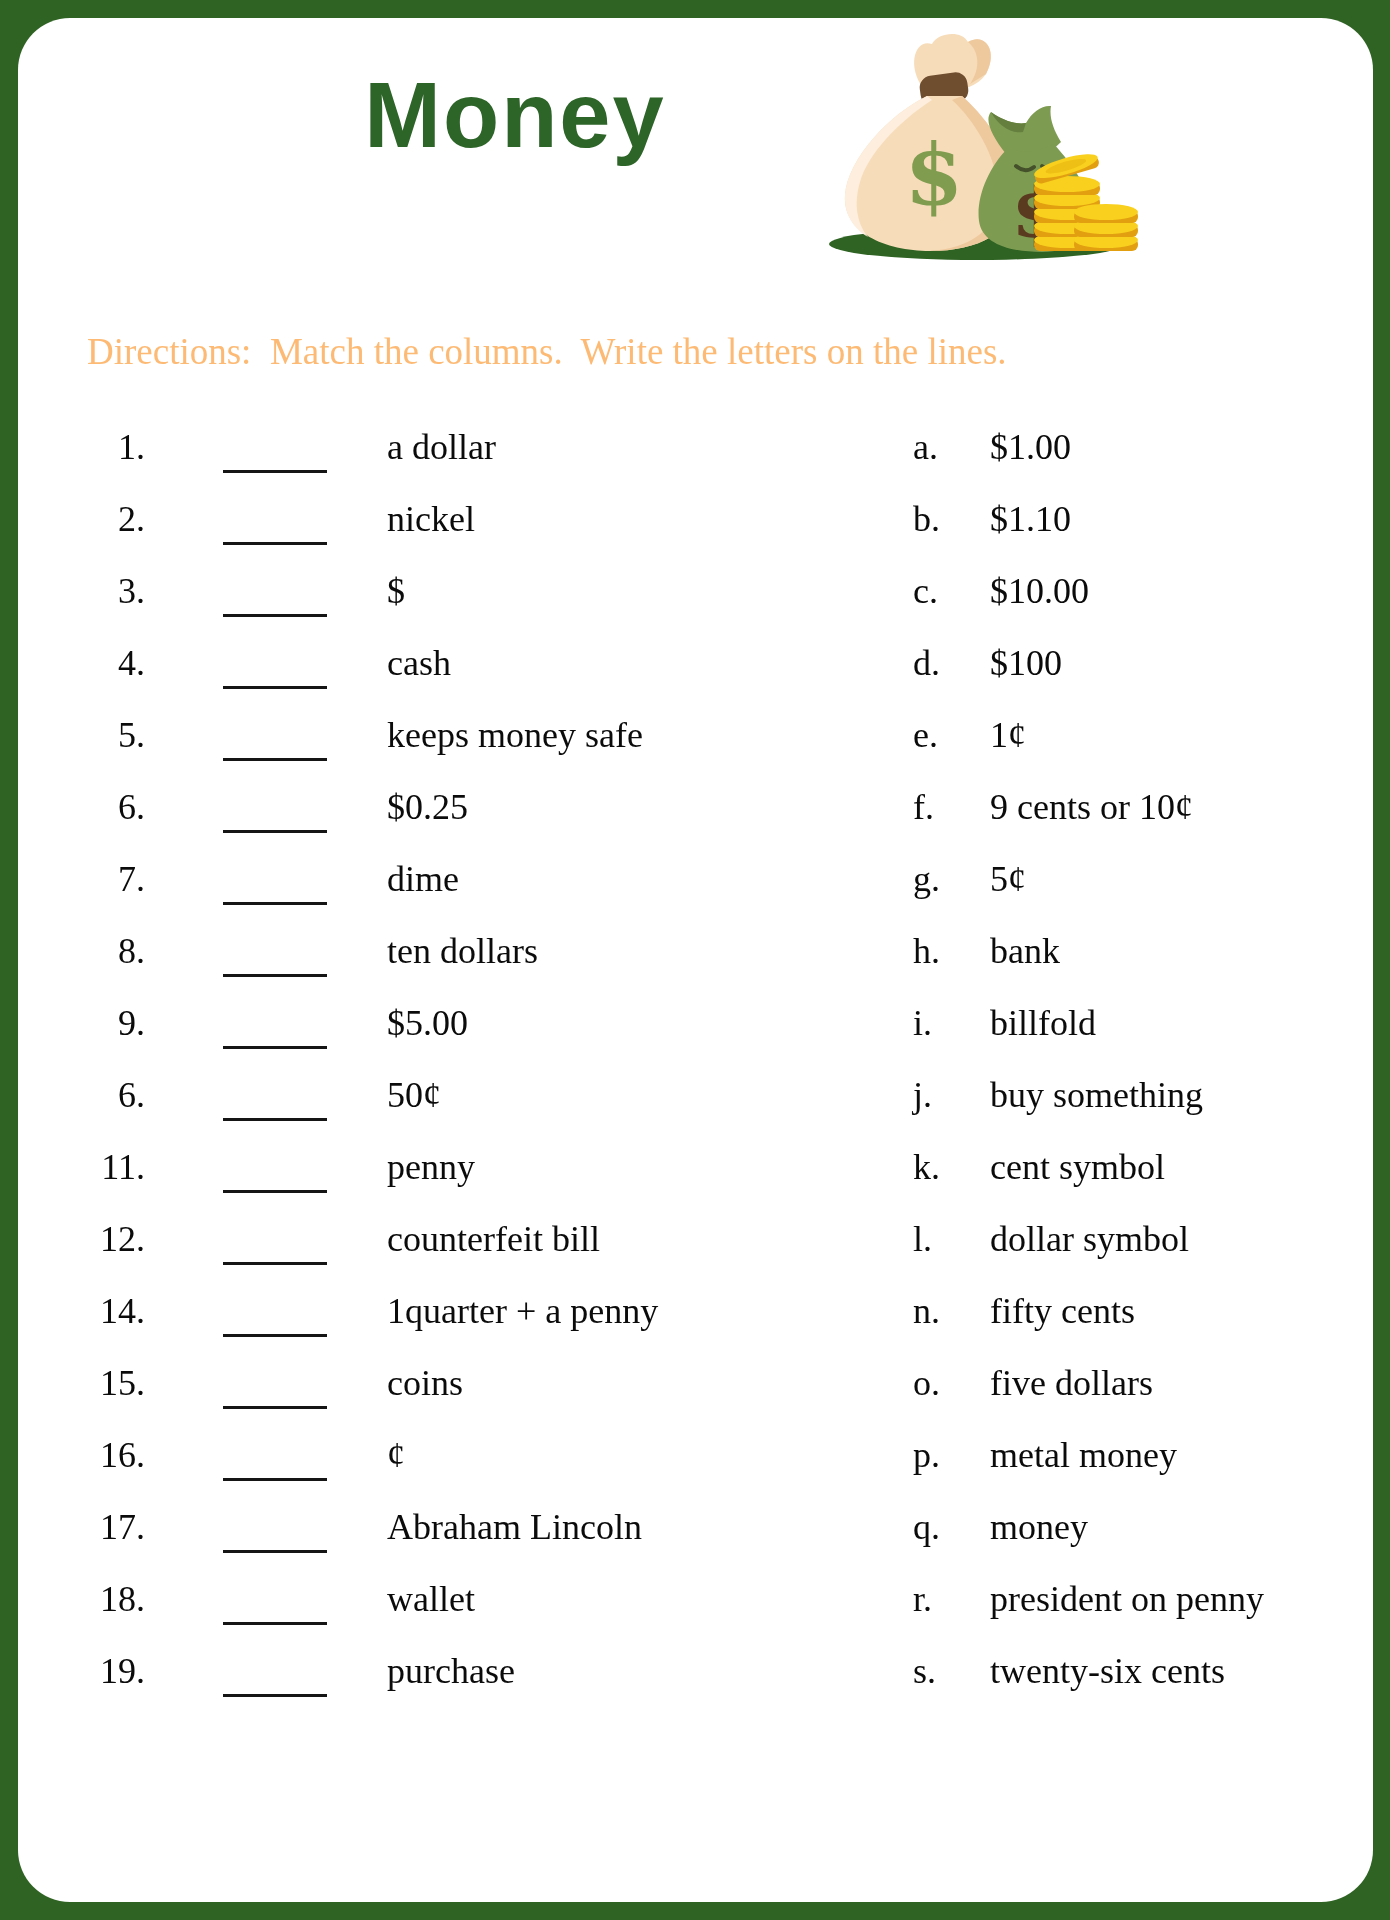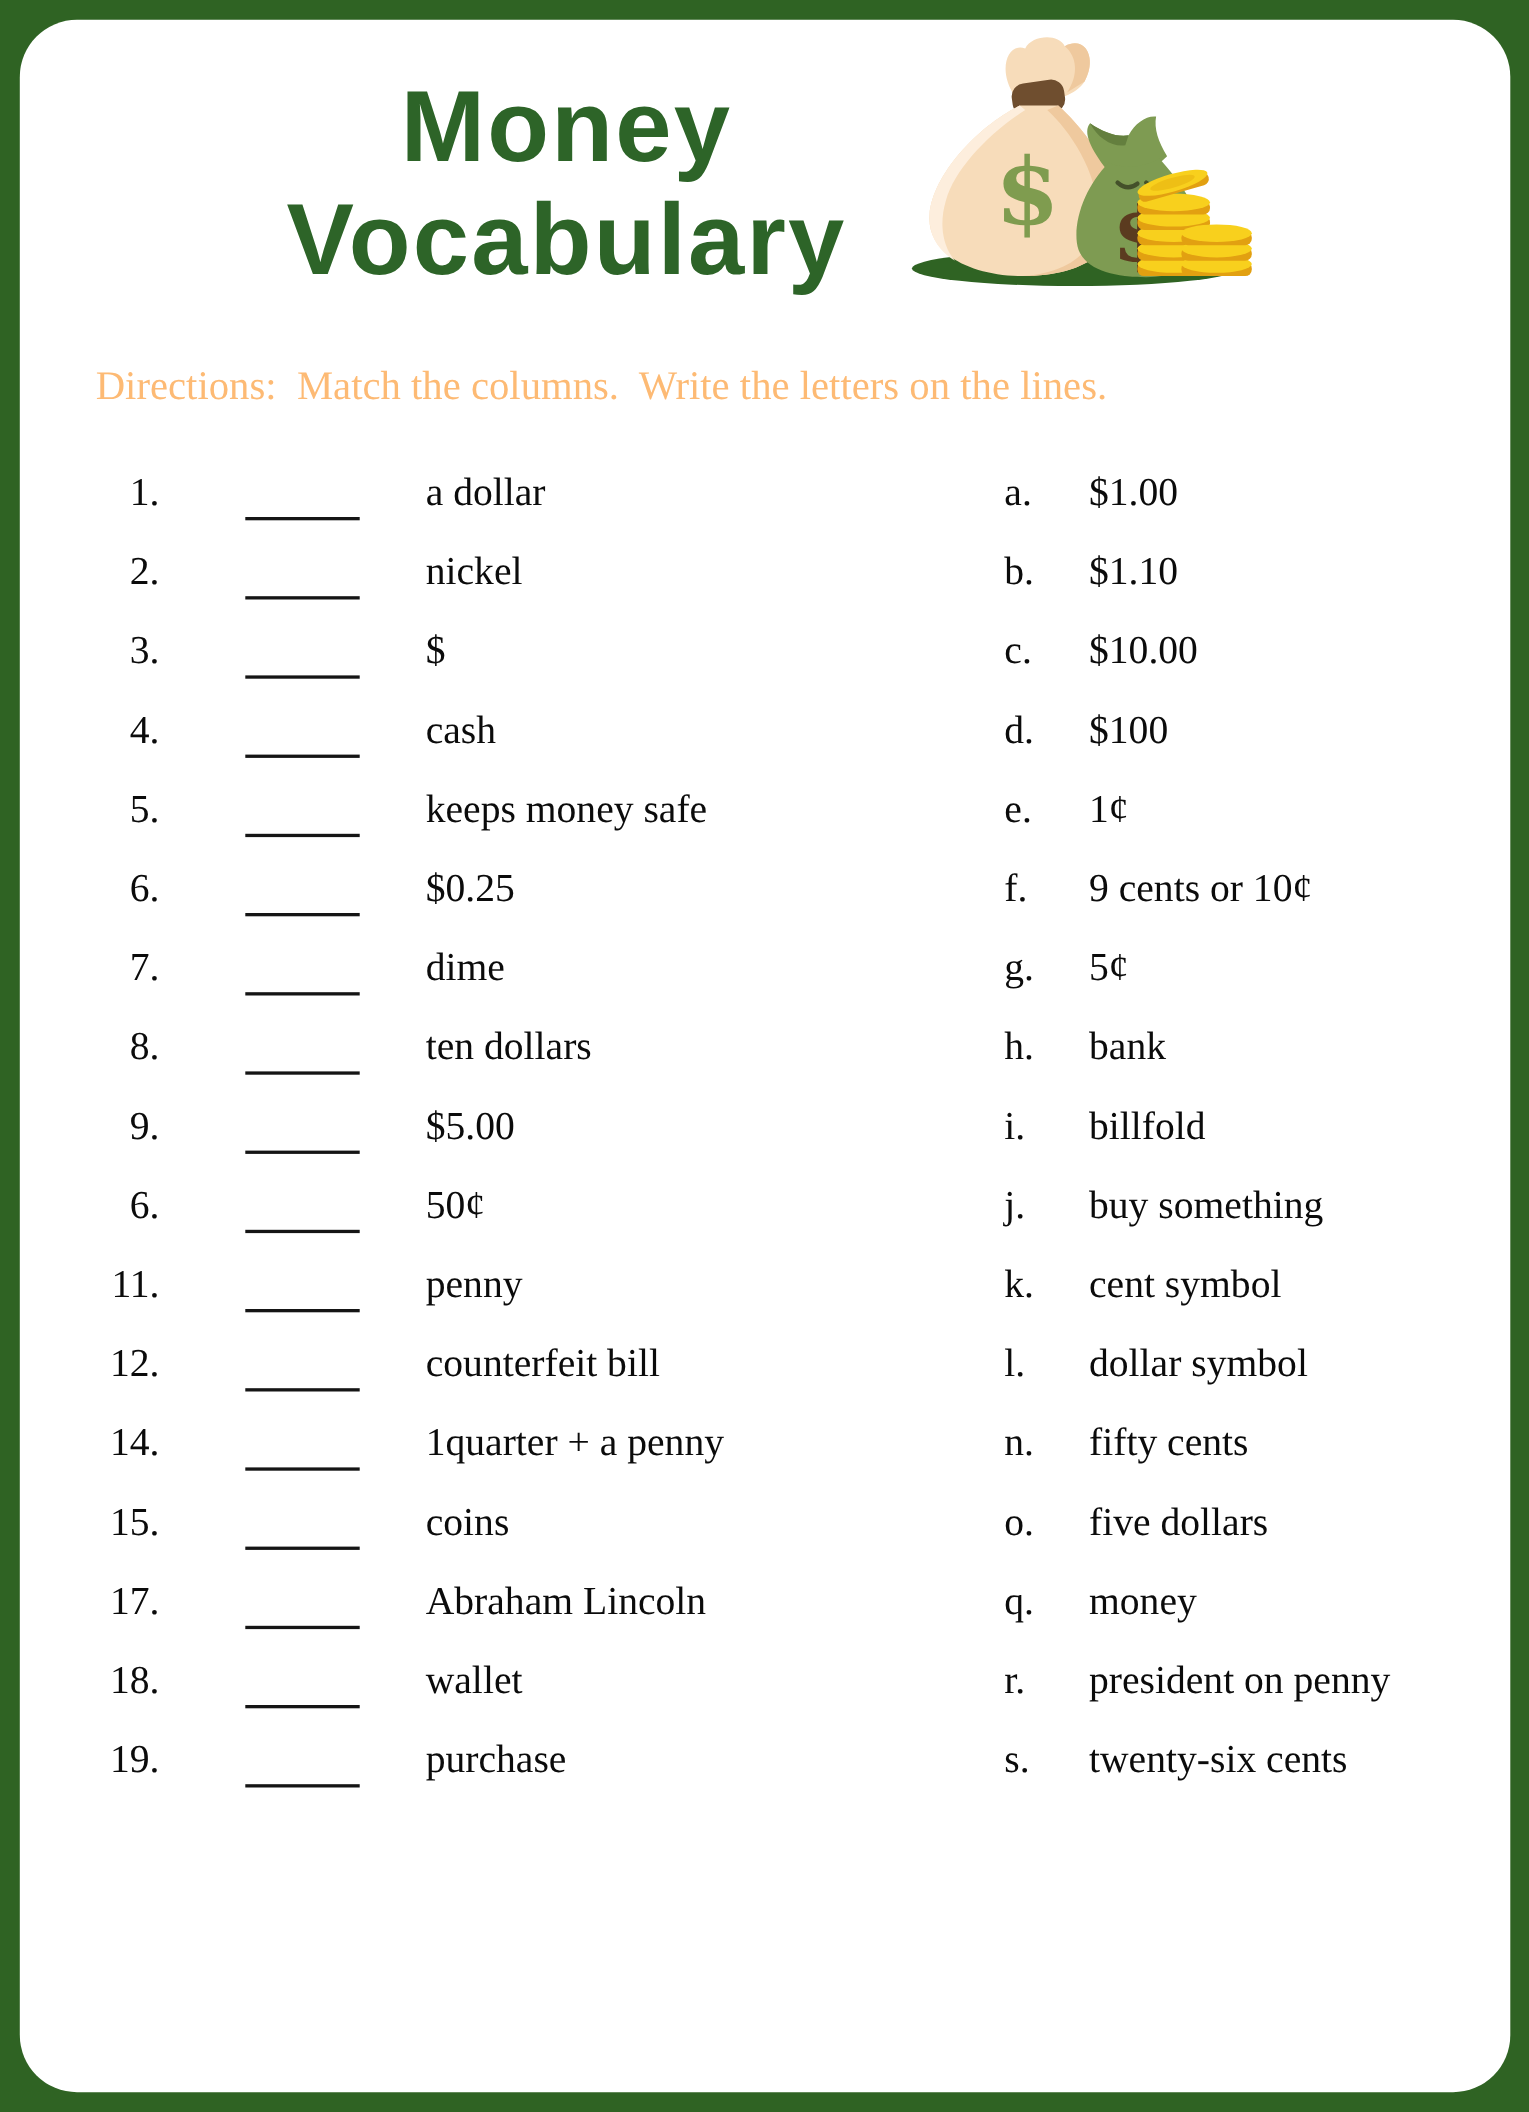--- a/index.html
+++ b/index.html
@@ -28,21 +28,20 @@
   .dollar-serif{font-family:"DejaVu Serif", serif;font-weight:bold;}
 </style>
 </head>
 <body>
 
 <div class="page">
   <div class="sheet"></div>
 
   <div class="title-block">
     <span class="title-line">Money</span>
-    <span class="title-line">Vocabulary</span>
   </div>
 
   <svg class="illustration" viewBox="0 0 320 235" aria-hidden="true">
 
     <ellipse cx="157" cy="214" rx="148" ry="16" fill="#2f6323"></ellipse>
 
     <g>
       <path d="M103,58 C86,34 96,8 112,14 C118,2 142,0 148,12 C166,2 178,22 166,44 C158,56 140,62 124,62 Z" fill="#f7dcba"></path>
       <path d="M148,12 C166,2 178,22 166,44 L150,54 C161,38 159,21 148,12 Z" fill="#efc99e"></path>
       <rect x="100" y="44" width="48" height="30" rx="12" fill="#6f4e2f" transform="rotate(-8 124 59)"></rect>
@@ -199,20 +198,27 @@
   </div>
 
   <div class="row">
     <span class="num">15.</span>
     <span class="blank"></span>
     <span class="term">coins</span>
     <span class="letter">o.</span>
     <span class="value">five dollars</span>
   </div>
 
+  <div class="row">
+    <span class="num">16.</span>
+    <span class="blank"></span>
+    <span class="term">¢</span>
+    <span class="letter">p.</span>
+    <span class="value">metal money</span>
+  </div>
 
   <div class="row">
     <span class="num">17.</span>
     <span class="blank"></span>
     <span class="term">Abraham Lincoln</span>
     <span class="letter">q.</span>
     <span class="value">money</span>
   </div>
 
   <div class="row">

